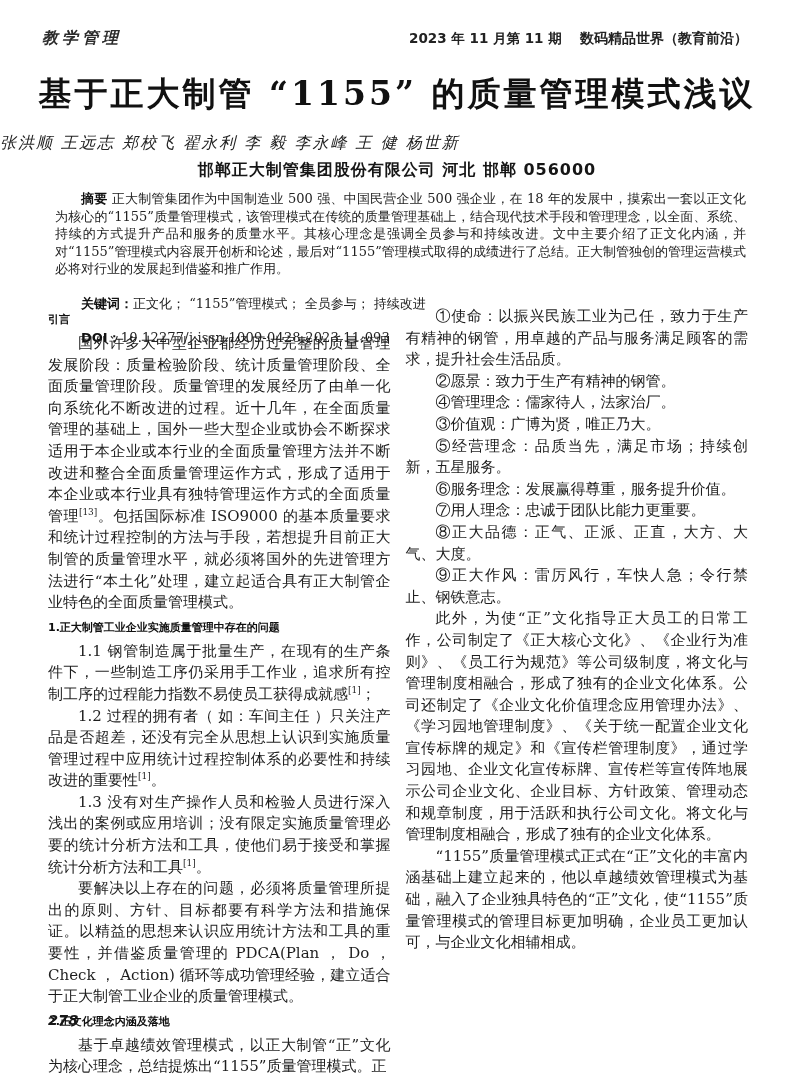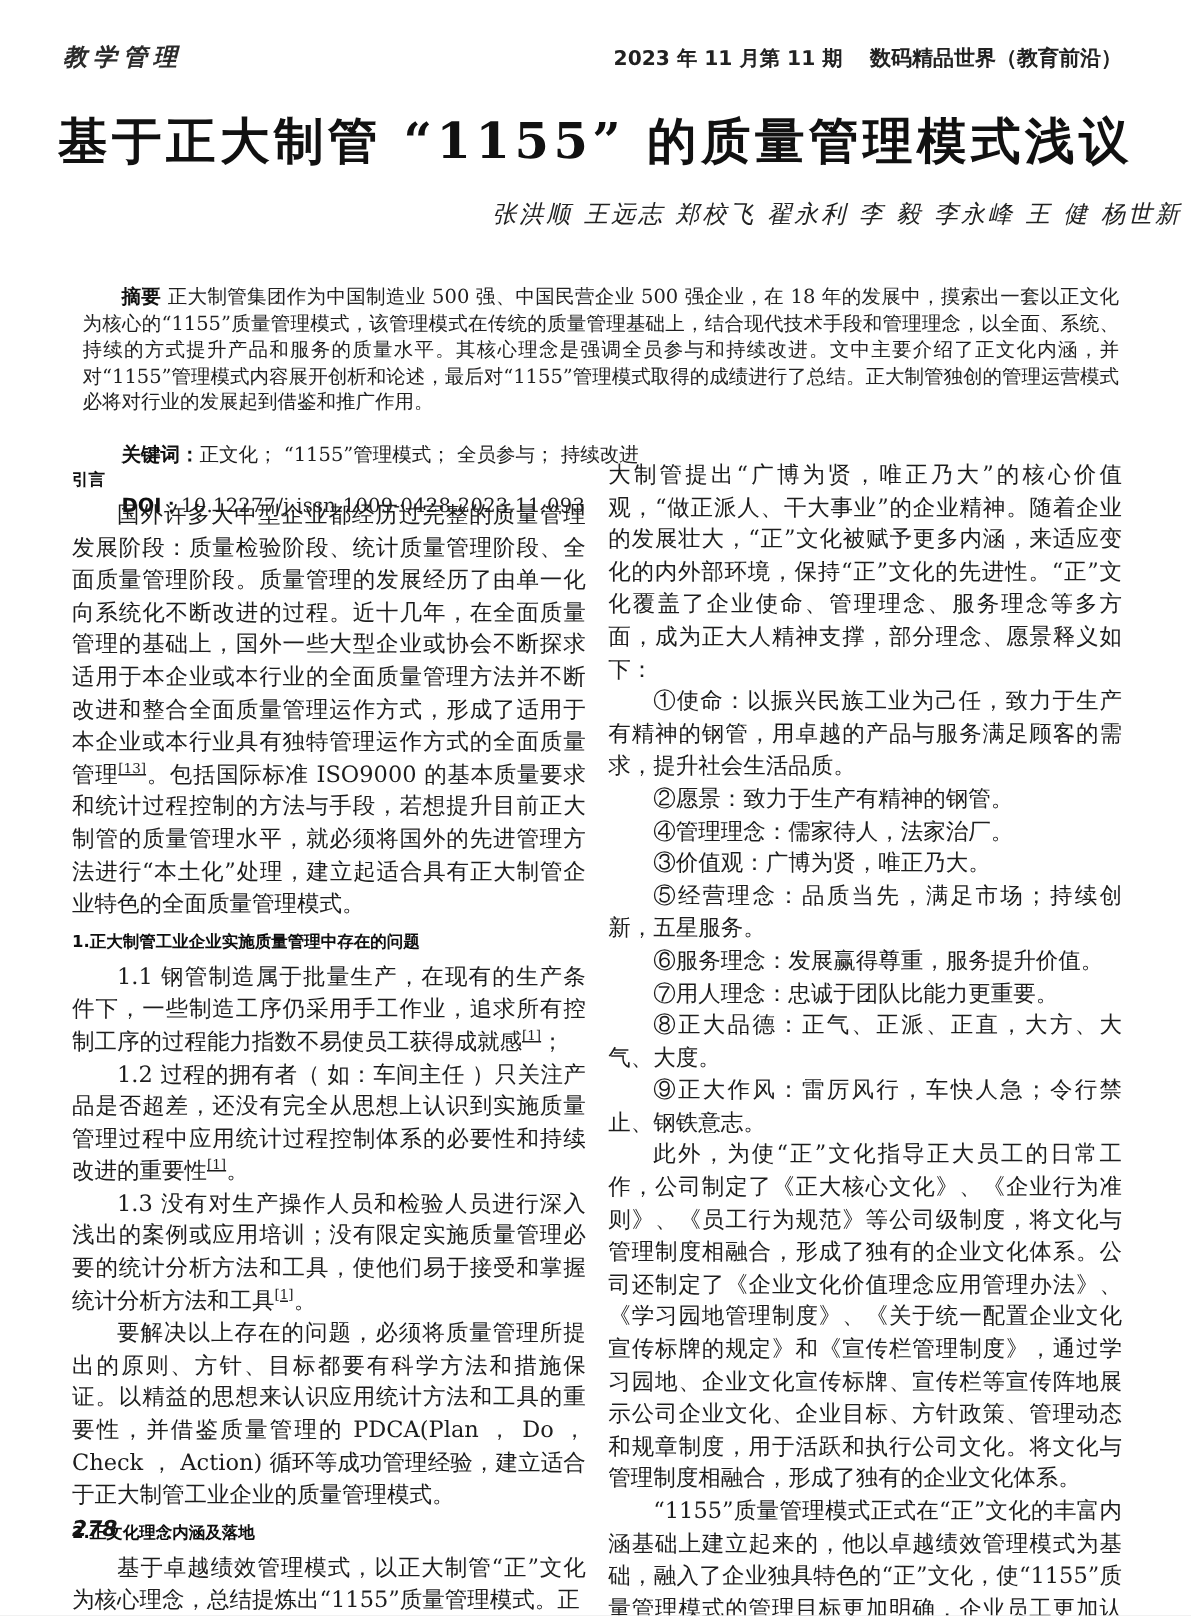--- a/index.html
+++ b/index.html
@@ -46,22 +46,22 @@
     top: 72px; left: 0; right: 0;
     text-align: center;
     font-family: "DejaVu Serif", serif;
     font-weight: 700;
     font-size: 33px;
     letter-spacing: 3px;
     color: #111;
   }
   .authors-line {
     position: absolute;
-    top: 133px; left: 0; right: 6px;
-    text-align: right;
+    top: 133px; left: 0; right: 16px;
+    text-align: left;
     font-size: 16px;
     font-style: italic;
     letter-spacing: 2px;
     color: #222;
   }
   .affiliation-line {
     position: absolute;
     top: 160px; left: 0; right: 0;
     text-align: center;
     font-family: "DejaVu Sans", "Liberation Sans", sans-serif;
@@ -120,21 +120,20 @@
     font-size: 11px;
     color: #0f0f0f;
     text-align: left;
     margin: 3px 0 2px 0;
     line-height: 22px;
   }
   sup.ref {
     font-size: 9px;
     vertical-align: super;
     line-height: 0;
-    text-decoration: underline;
   }
 
   
   .page-footer {
     position: absolute;
     left: 48px;
     top: 1012px;
     font-family: "DejaVu Sans", "Liberation Sans", sans-serif;
     font-weight: 700;
     font-size: 14.5px;
@@ -150,20 +149,21 @@
   <div class="page-header">
     <span class="header-left">教学管理</span>
     <span class="header-right">
       <span class="header-issue">2023 年 11 月第 11 期</span>
       <span class="header-journal">数码精品世界（教育前沿）</span>
     </span>
   </div>
 
   <h1 class="article-title">基于正大制管 “1155” 的质量管理模式浅议</h1>
   <div class="authors-line">张洪顺  王远志  郑校飞  翟永利  李 毅  李永峰  王 健  杨世新</div>
+  <div class="affiliation-line">邯郸正大制管集团股份有限公司  河北  邯郸  056000</div>
 
   <div class="front-matter">
     <p class="abstract-para"><span class="inline-label">摘要</span><span> 正大制管集团作为中国制造业 500 强、中国民营企业 500 强企业，在 18 年的发展中，摸索出一套以正文化为核心的“1155”质量管理模式，该管理模式在传统的质量管理基础上，结合现代技术手段和管理理念，以全面、系统、持续的方式提升产品和服务的质量水平。其核心理念是强调全员参与和持续改进。文中主要介绍了正文化内涵，并对“1155”管理模式内容展开创析和论述，最后对“1155”管理模式取得的成绩进行了总结。正大制管独创的管理运营模式必将对行业的发展起到借鉴和推广作用。</span></p>
     <p class="keywords-line"><span class="inline-label">关键词：</span><span>正文化； “1155”管理模式； 全员参与； 持续改进</span></p>
     <p class="doi-line"><span class="inline-label">DOI：</span><span class="doi-value">10.12277/j.issn.1009-0428.2023.11.093</span></p>
   </div>
 
   <div class="columns">
 
     <div class="col">
@@ -172,21 +172,20 @@
       <h3>1.正大制管工业企业实施质量管理中存在的问题</h3>
       <p><span>1.1 钢管制造属于批量生产，在现有的生产条件下，一些制造工序仍采用手工作业，追求所有控制工序的过程能力指数不易使员工获得成就感</span><sup class="ref">[1]</sup><span>；</span></p>
       <p><span>1.2 过程的拥有者（ 如：车间主任 ）只关注产品是否超差，还没有完全从思想上认识到实施质量管理过程中应用统计过程控制体系的必要性和持续改进的重要性</span><sup class="ref">[1]</sup><span>。</span></p>
       <p><span>1.3 没有对生产操作人员和检验人员进行深入浅出的案例或应用培训；没有限定实施质量管理必要的统计分析方法和工具，使他们易于接受和掌握统计分析方法和工具</span><sup class="ref">[1]</sup><span>。</span></p>
       <p>要解决以上存在的问题，必须将质量管理所提出的原则、方针、目标都要有科学方法和措施保证。以精益的思想来认识应用统计方法和工具的重要性，并借鉴质量管理的 PDCA(Plan ， Do ， Check ， Action) 循环等成功管理经验，建立适合于正大制管工业企业的质量管理模式。</p>
       <h3>2.正文化理念内涵及落地</h3>
       <p>基于卓越绩效管理模式，以正大制管“正”文化为核心理念，总结提炼出“1155”质量管理模式。正</p>
     </div>
 
     <div class="col">
-      <p class="no-indent">大制管提出“广博为贤，唯正乃大”的核心价值观，“做正派人、干大事业”的企业精神。随着企业的发展壮大，“正”文化被赋予更多内涵，来适应变化的内外部环境，保持“正”文化的先进性。“正”文化覆盖了企业使命、管理理念、服务理念等多方面，成为正大人精神支撑，部分理念、愿景释义如下：</p>
       <p>①使命：以振兴民族工业为己任，致力于生产有精神的钢管，用卓越的产品与服务满足顾客的需求，提升社会生活品质。</p>
       <p>②愿景：致力于生产有精神的钢管。</p>
       <p>④管理理念：儒家待人，法家治厂。</p>
       <p>③价值观：广博为贤，唯正乃大。</p>
       <p>⑤经营理念：品质当先，满足市场；持续创新，五星服务。</p>
       <p>⑥服务理念：发展赢得尊重，服务提升价值。</p>
       <p>⑦用人理念：忠诚于团队比能力更重要。</p>
       <p>⑧正大品德：正气、正派、正直，大方、大气、大度。</p>
       <p>⑨正大作风：雷厉风行，车快人急；令行禁止、钢铁意志。</p>
       <p>此外，为使“正”文化指导正大员工的日常工作，公司制定了《正大核心文化》、《企业行为准则》、《员工行为规范》等公司级制度，将文化与管理制度相融合，形成了独有的企业文化体系。公司还制定了《企业文化价值理念应用管理办法》、《学习园地管理制度》、《关于统一配置企业文化宣传标牌的规定》和《宣传栏管理制度》，通过学习园地、企业文化宣传标牌、宣传栏等宣传阵地展示公司企业文化、企业目标、方针政策、管理动态和规章制度，用于活跃和执行公司文化。将文化与管理制度相融合，形成了独有的企业文化体系。</p>

